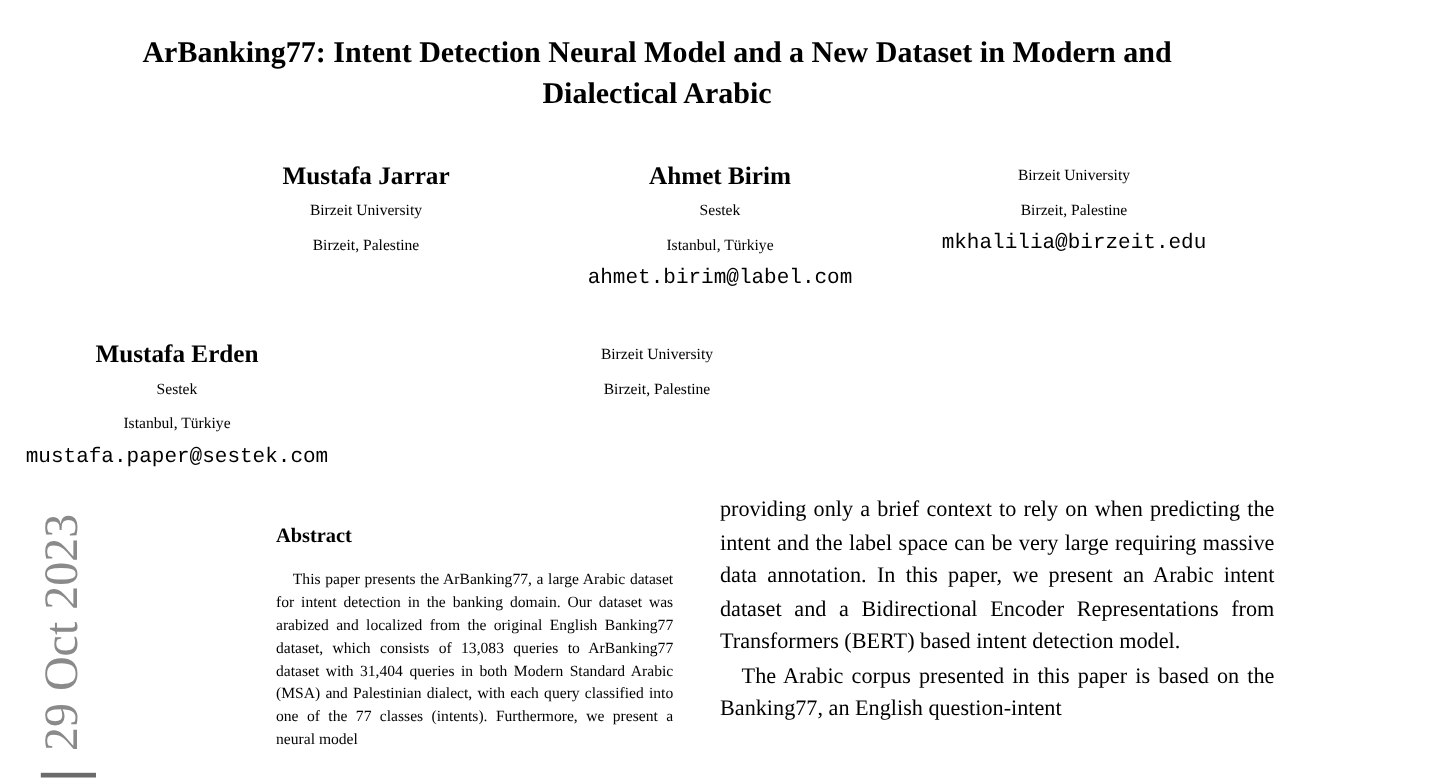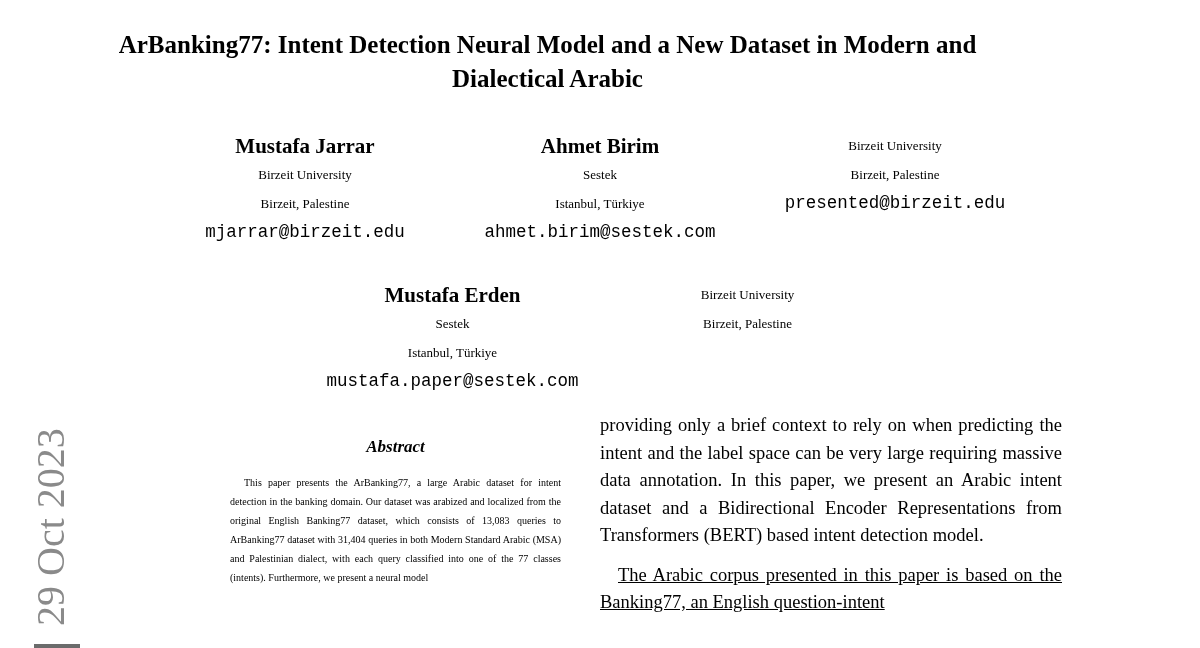--- a/index.html
+++ b/index.html
@@ -65,21 +65,21 @@
     width: 1200px;
     display: flex;
     justify-content: center;
   }
   .authors-row2 {
     position: absolute;
     top: 281px;
     left: 0;
     width: 1200px;
     display: flex;
-    justify-content: center;
+    gap: 105px;
   }
   .author-block {
     width: 295px;
     text-align: center;
   }
   .author-name {
     font-size: 21px;
     font-weight: bold;
     line-height: 29px;
   }
@@ -94,81 +94,77 @@
     white-space: nowrap;
   }
   
   .col-left {
     position: absolute;
     left: 230px;
     top: 437px;
     width: 331px;
   }
   .abstract-heading {
-    text-align: center;
     font-weight: bold;
     font-size: 17px;
     line-height: 20px;
     margin: 0 0 16px 0;
-    font-style: italic;
   }
   .abstract-text {
-    font-size: 10px;
+    font-size: 13px;
     line-height: 19px;
     text-align: justify;
     text-indent: 14px;
     margin: 0;
   }
   .col-right {
     position: absolute;
     left: 600px;
     top: 412px;
     width: 462px;
   }
   .body-par {
     font-size: 18.5px;
     line-height: 27.5px;
     text-align: justify;
     margin: 0;
   }
   .body-par.indent {
     text-indent: 18px;
-    margin-top: 12px;
-    text-decoration: underline;
+    margin-top: 1px;
   }
 </style>
 </head>
 <body>
 
 <div class="page">
 
   <div class="watermark">29 Oct 2023</div>
   <div class="watermark-cut"></div>
 
   <div class="title">
     <span class="title-inner">ArBanking77: Intent Detection Neural Model and a New Dataset in Modern and Dialectical Arabic</span>
   </div>
 
   <div class="authors-row1">
     <div class="author-block">
       <div class="author-name">Mustafa Jarrar</div>
       <div class="author-line">Birzeit University</div>
       <div class="author-line">Birzeit, Palestine</div>
-      <div class="author-email">mjarrar@birzeit.edu</div>
     </div>
     <div class="author-block">
       <div class="author-name">Ahmet Birim</div>
       <div class="author-line">Sestek</div>
       <div class="author-line">Istanbul, Türkiye</div>
-      <div class="author-email">ahmet.birim@sestek.com</div>
+      <div class="author-email">ahmet.birim@label.com</div>
     </div>
     <div class="author-block">
       <div class="author-line">Birzeit University</div>
       <div class="author-line">Birzeit, Palestine</div>
-      <div class="author-email">presented@birzeit.edu</div>
+      <div class="author-email">mkhalilia@birzeit.edu</div>
     </div>
   </div>
 
   <div class="authors-row2">
     <div class="author-block">
       <div class="author-name">Mustafa Erden</div>
       <div class="author-line">Sestek</div>
       <div class="author-line">Istanbul, Türkiye</div>
       <div class="author-email">mustafa.paper@sestek.com</div>
     </div>

